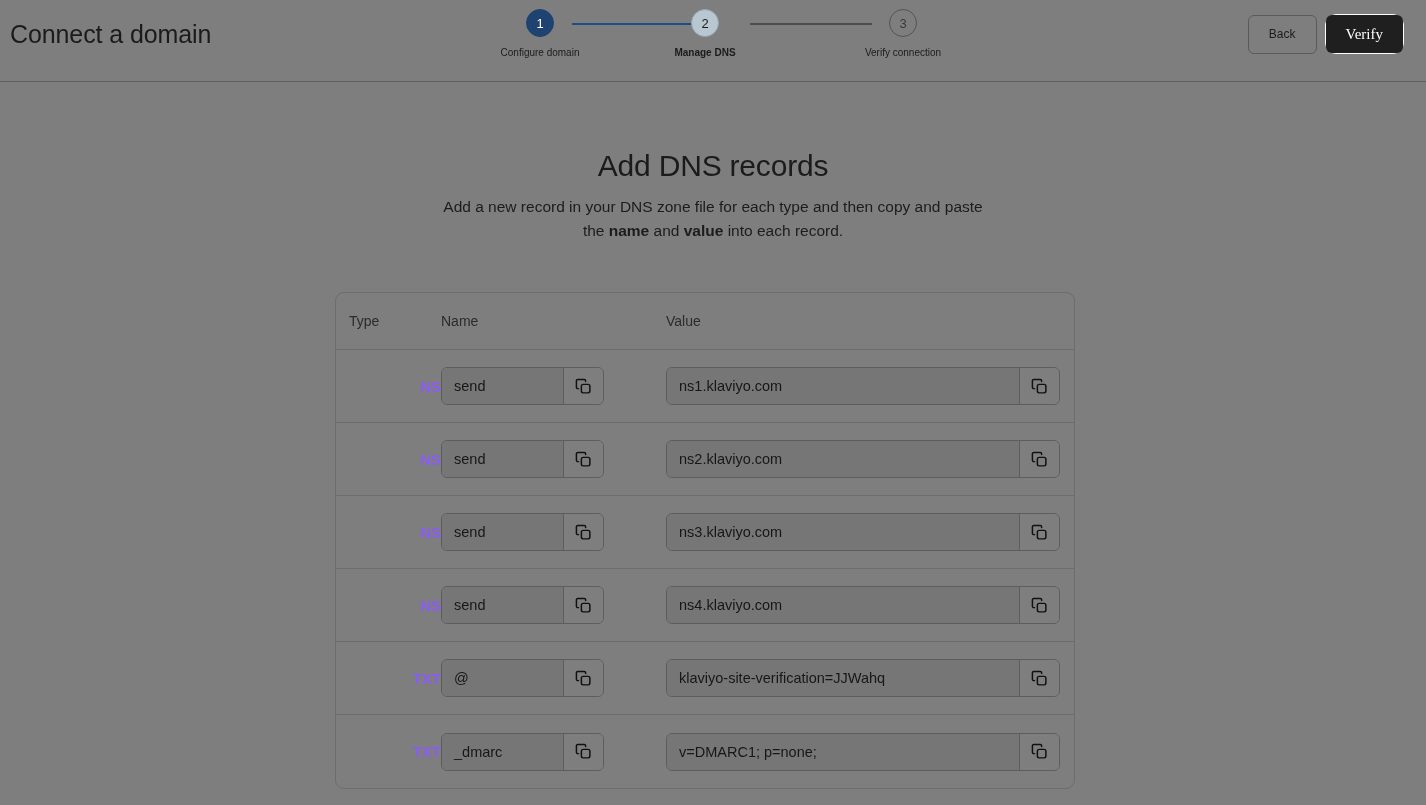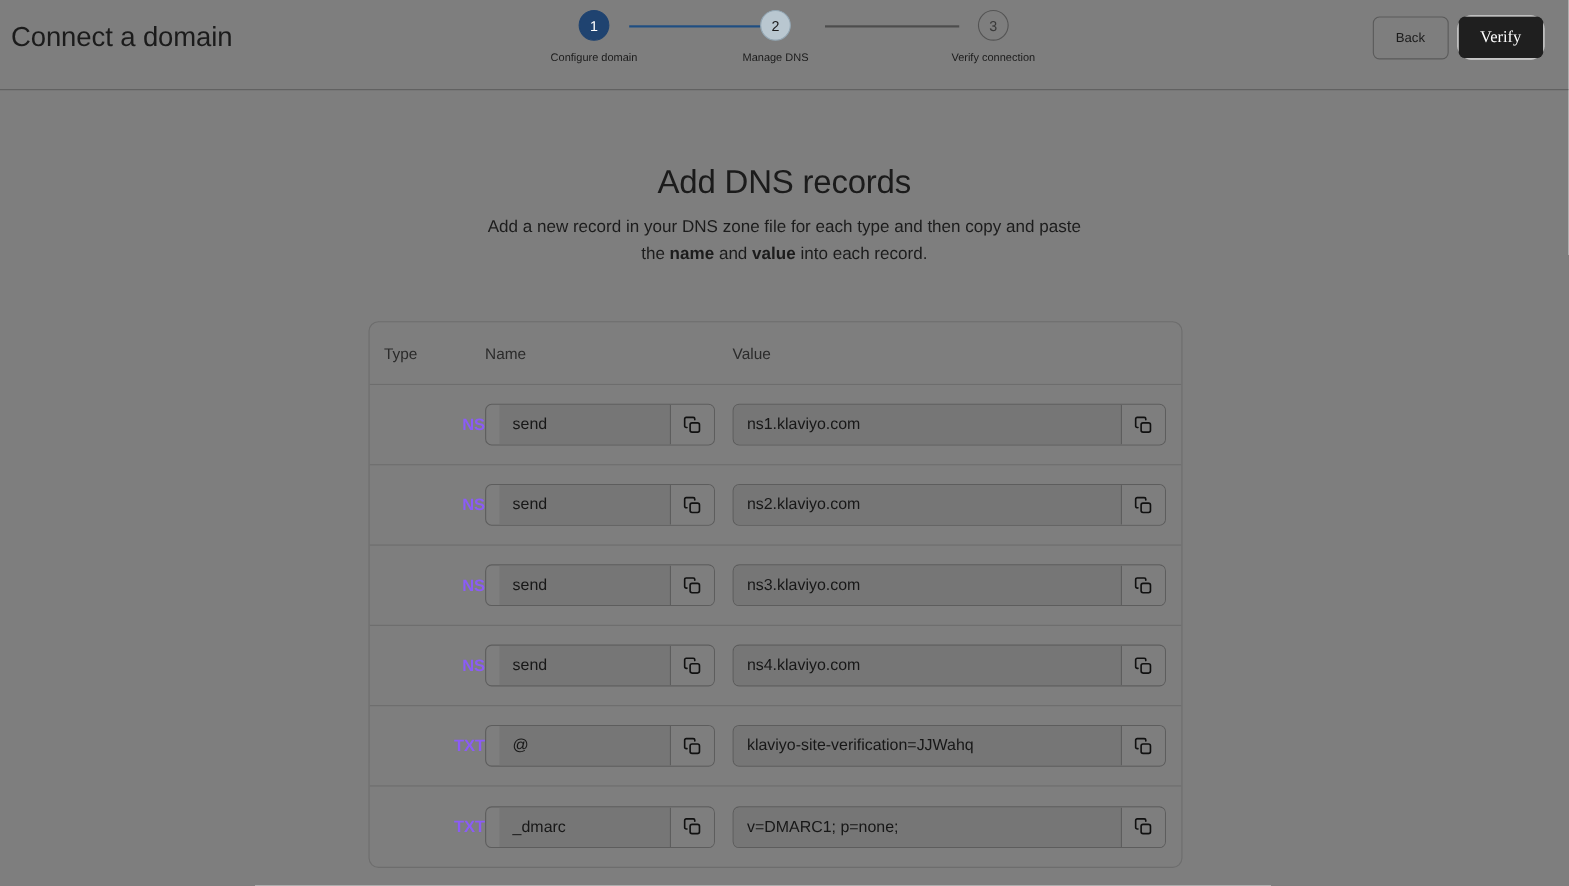--- a/index.html
+++ b/index.html
@@ -94,21 +94,21 @@
     color: #3a3a3a;
     border: 1px solid #545454;
   }
 
   .step-label {
     margin-top: 10px;
     font-size: 10px;
     color: #1b1b1b;
     white-space: nowrap;
   }
-  .step-label.active { font-weight: 400; text-align: right; }
+  .step-label.active { font-weight: 700; text-align: right; }
 
   .connector {
     position: absolute;
     top: 14px;
     height: 2px;
   }
   .connector-1 {
     left: 88px;
     width: 124px;
     background: #1f4e82;
@@ -265,21 +265,21 @@
     border: none;
     border-left: 1px solid #5d5d5d;
     display: flex;
     align-items: center;
     justify-content: center;
     cursor: pointer;
     padding: 0;
   }
   .copy-btn svg { display: block; }
 
-  .name-field { width: 209px; padding-left: 12px; }
+  .name-field { width: 163px; }
 </style>
 </head>
 <body>
 
 <div class="scrim"></div>
 
 <div class="app-header">
 
   <div class="header-title">Connect a domain</div>
 

